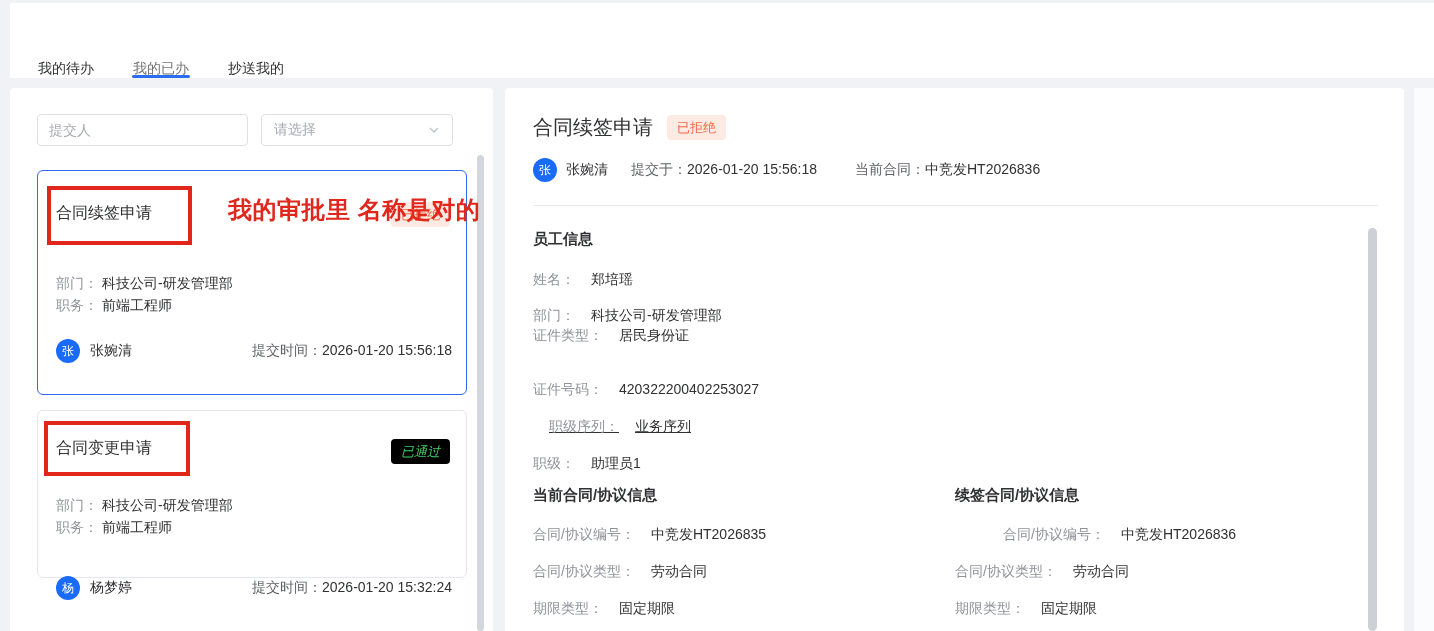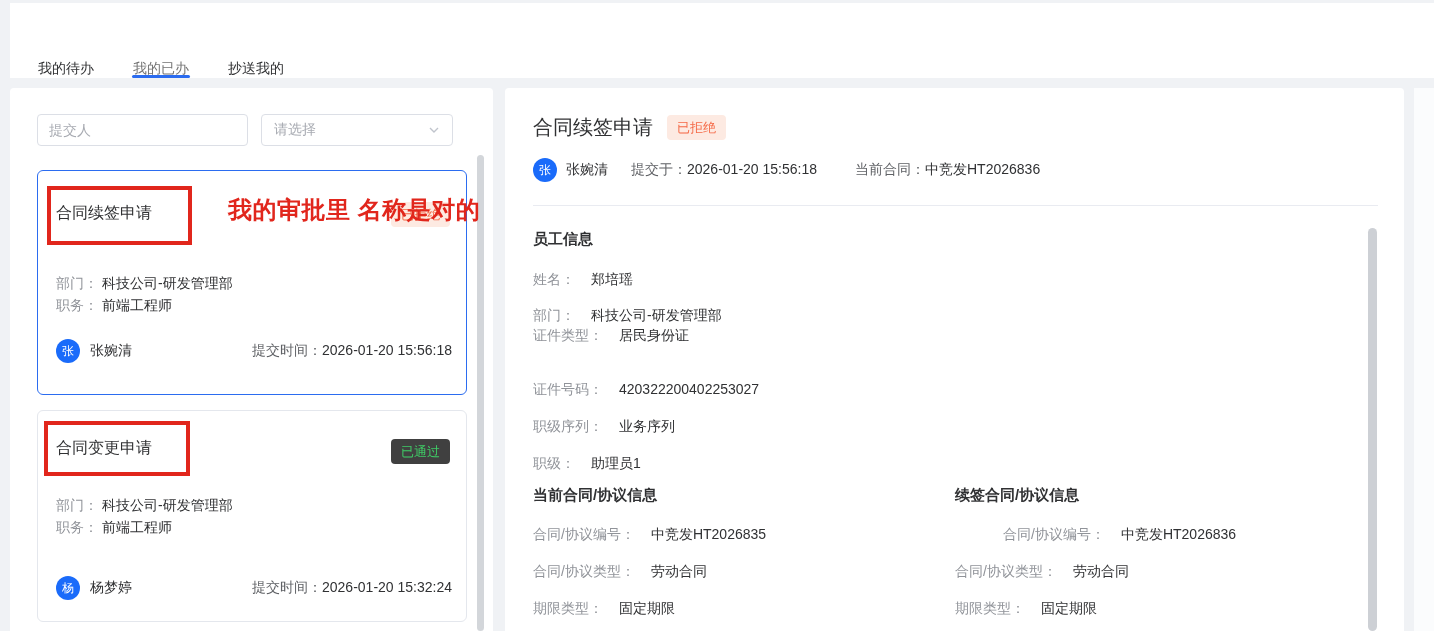--- a/index.html
+++ b/index.html
@@ -43,33 +43,33 @@
     padding:0 12px; color:#a8abb2; cursor:pointer; background:#fff;
   }
   .chevron { width:12px; height:12px; display:block; }
 
   .card {
     position:absolute; left:27px; width:430px;
     background:#fff; border:1px solid #e4e7ed; border-radius:6px;
   }
   .card.selected { border-color:#2b6cf0; }
   .card-1 { top:82px; height:225px; }
-  .card-2 { top:322px; height:212px; }
+  .card-2 { top:322px; height:168px; }
   .card-title { position:absolute; left:18px; font-size:16px; color:#303133; }
   .card-1 .card-title { top:32px; }
   .card-2 .card-title { top:27px; }
   .badge {
     position:absolute; right:16px; display:inline-block;
     font-size:13px; line-height:1; padding:6px 10px; border-radius:4px;
     white-space:nowrap;
   }
   .card-1 .badge { top:31px; }
   .card-2 .badge { top:28px; }
   .badge.rejected { background:#fdeae2; color:#f56a47; }
-  .badge.approved { background:#404040; color:#3fcc66; }
+  .badge.approved { background:#000000; color:#3fcc66;font-style:italic; }
   .card-row { position:absolute; left:18px; font-size:14px; }
   .card-1 .row-dept { top:104px; } .card-1 .row-pos { top:126px; }
   .card-2 .row-dept { top:86px;  } .card-2 .row-pos { top:108px; }
   .lbl { color:#909399; }
   .val { color:#303133; margin-left:4px;text-align:center; }
   .card-footer {
     position:absolute; left:18px; right:14px; display:flex; align-items:center;
   }
   .card-1 .card-footer { top:168px; }
   .card-2 .card-footer { top:165px; }
@@ -109,21 +109,21 @@
 
   .section-heading { position:absolute; font-size:15px; font-weight:700; color:#303133; }
   .h-employee { left:28px; top:142px; }
   .h-current  { left:28px; top:398px; }
   .h-renewal  { left:450px; top:398px; }
 
   .d-row { position:absolute; font-size:14px; white-space:nowrap; }
   .d-row .val { margin-left:16px; }
   .e-r0 { left:28px; top:183px; } .e-r1 { left:28px; top:219px; }
   .e-r2 { left:28px; top:239px; } .e-r3 { left:28px; top:293px; }
-  .e-r4 { left:28px; top:330px; } .e-r5 { left:28px; top:367px; }
+  .e-r4 { left:44px; top:330px;text-decoration:underline; } .e-r5 { left:28px; top:367px; }
   .c-r0 { left:28px; top:438px; } .c-r1 { left:28px; top:475px; } .c-r2 { left:28px; top:512px; }
   .n-r0 { left:450px; top:438px;margin-left:48px; } .n-r1 { left:450px; top:475px; } .n-r2 { left:450px; top:512px; }
 
   .scroll-thumb-main {
     position:absolute; right:27px; width:9px; top:140px; bottom:0;
     background:#cdd0d5; border-radius:5px;
   }
 
   .right-strip { position:absolute; left:1414px; right:0; top:88px; bottom:0; background:#fbfcfd; }
 

